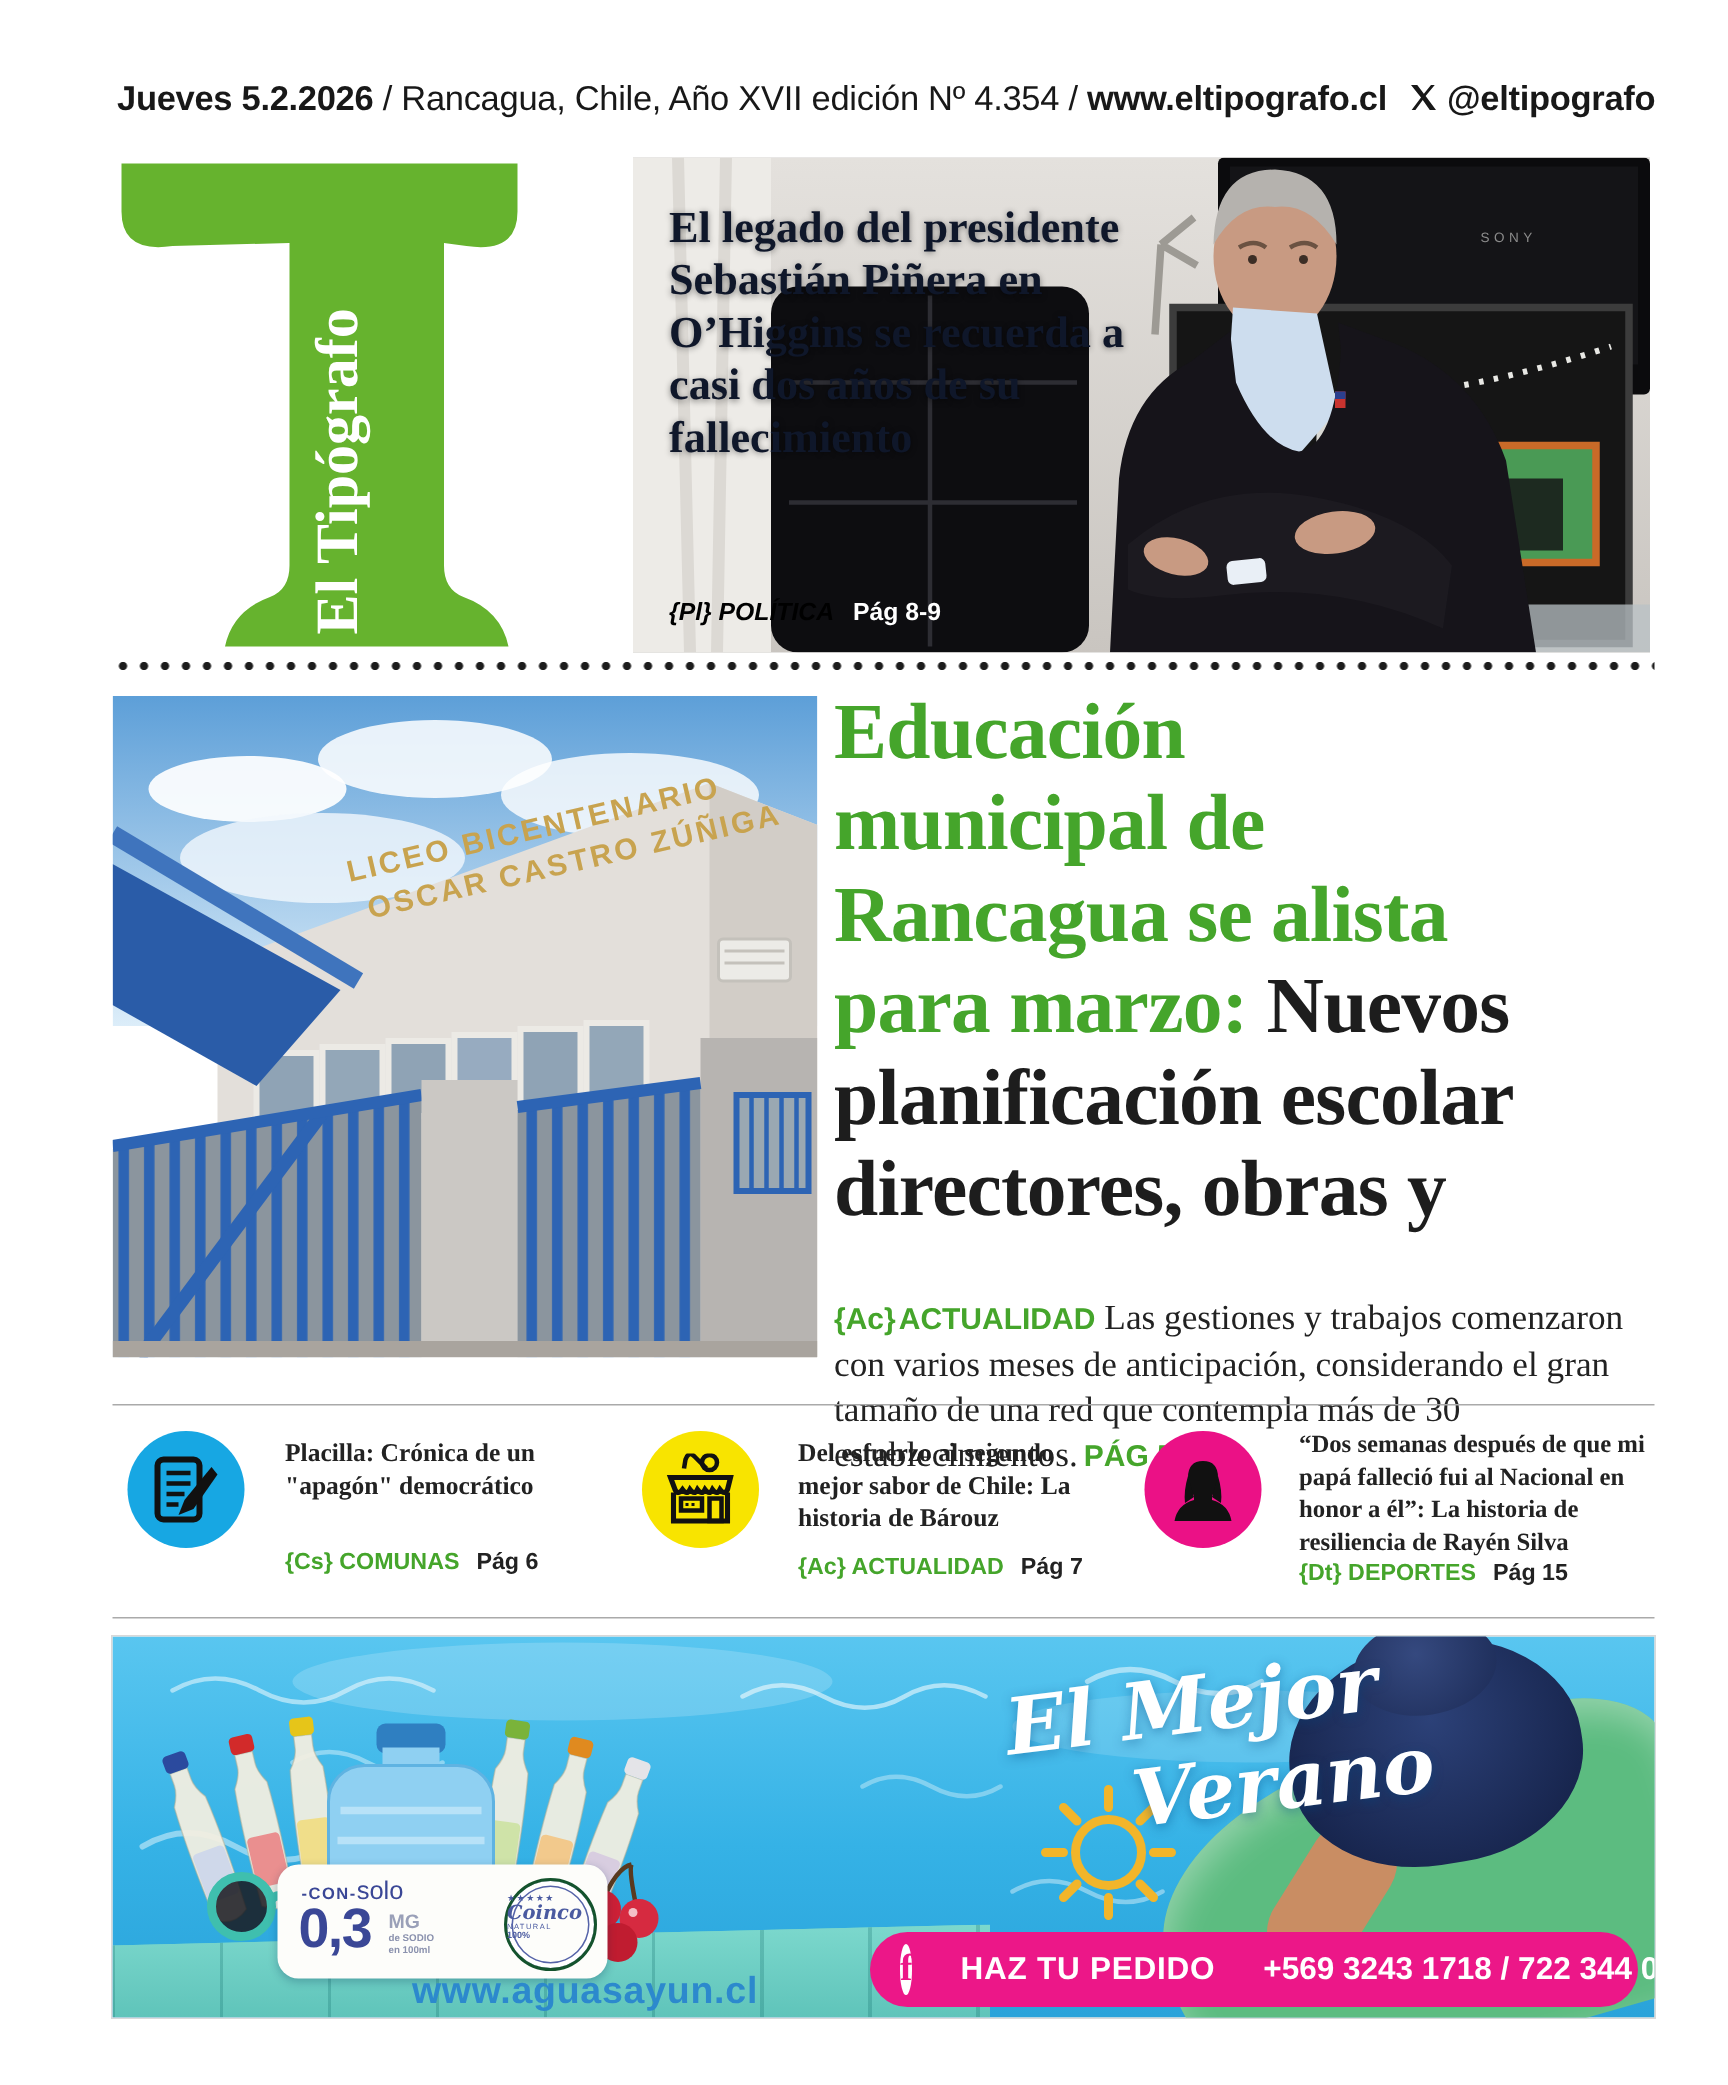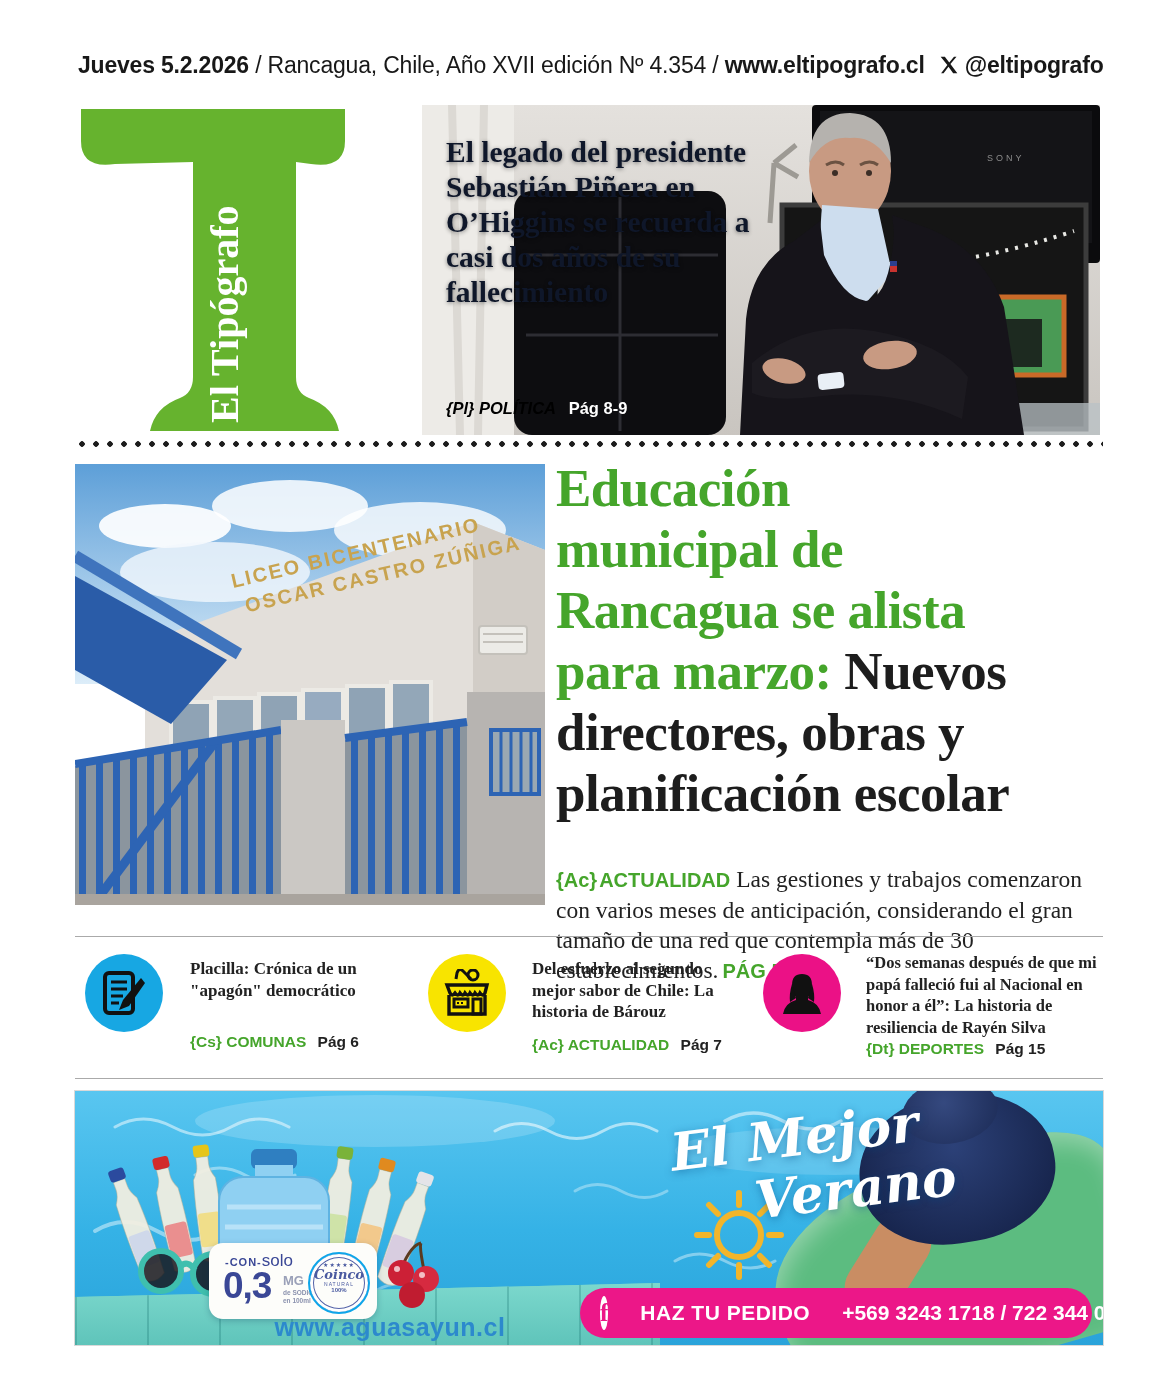--- a/index.html
+++ b/index.html
@@ -49,29 +49,29 @@
   .teaser-circle svg{position:absolute;left:50%;top:50%;transform:translate(-50%,-50%);}
   
   .ad{position:absolute;left:75px;top:1091px;width:1028px;height:254px;overflow:hidden;
       background:linear-gradient(180deg,#59c6f0 0%,#35b2e6 55%,#2aa3da 100%);outline:1px solid #d9d9d9;}
   .ad-water{position:absolute;left:0;top:0;}
   .ad-table{position:absolute;left:0;bottom:0;width:585px;height:62px;background:#72d2c8;
       clip-path:polygon(0 14px,100% 0,100% 100%,0 100%);
       background-image:repeating-linear-gradient(90deg,rgba(0,90,90,.22) 0 2px,transparent 2px 72px),
                        linear-gradient(180deg,#7cd8cd,#5fc4ba);}
   .ad-bottles{position:absolute;left:12px;bottom:28px;}
-  .badge{position:absolute;left:134px;bottom:26px;width:168px;height:76px;background:#fdfdfa;border-radius:14px;
+  .badge{position:absolute;left:110px;bottom:26px;width:220px;height:76px;background:#fdfdfa;border-radius:14px;
       box-shadow:0 2px 6px rgba(0,40,80,.25);color:#3a4796;}
   .badge .l1{position:absolute;left:16px;top:8px;font-size:11px;font-weight:700;letter-spacing:1px;}
   .badge .l1 .solo{font-size:17px;font-weight:400;letter-spacing:0;text-transform:none;}
   .badge .val{position:absolute;left:14px;top:22px;font-size:37px;font-weight:800;letter-spacing:-1px;}
   .badge .unit{position:absolute;left:74px;top:30px;font-size:13px;font-weight:700;color:#9aa0b8;}
   .badge .sub{position:absolute;left:74px;top:46px;font-size:6.5px;line-height:8px;color:#8b92ae;font-weight:700;}
-  .seal{position:absolute;right:7px;top:9px;width:58px;height:58px;border:2px solid #0ea5e9;border-radius:50%;
-      box-shadow:inset 0 0 0 3px #fff,inset 0 0 0 4px #5563a8;text-align:center;color:#4a5aa0;margin-left:23px;}
+  .seal{position:absolute;right:7px;top:9px;width:58px;height:58px;border:2px solid #14532d;border-radius:50%;
+      box-shadow:inset 0 0 0 3px #fff,inset 0 0 0 4px #5563a8;color:#4a5aa0;margin-left:23px;}
   .seal .st{font-size:6px;margin-top:7px;letter-spacing:1px;}
   .seal .nm{font-family:"DejaVu Serif",serif;font-style:italic;font-weight:700;font-size:13px;line-height:13px;}
   .seal .nt{font-size:5px;letter-spacing:1px;}
   .seal .pc{font-size:6px;font-weight:700;}
   .ad-web{position:absolute;left:150px;bottom:3px;width:330px;text-align:center;
       font-size:25px;font-weight:700;color:#2c89cd;letter-spacing:0.5px;}
   .ad-logo{position:absolute;left:352px;top:8px;width:256px;text-align:center;}
   .agua{font-size:26px;font-weight:700;color:#1d7cc4;letter-spacing:2.5px;margin-top:0px;}
   .esencial{font-size:12.5px;font-weight:700;color:#333d8f;letter-spacing:6.5px;margin-top:6px;}
   .script{position:absolute;left:598px;top:12px;width:340px;transform:rotate(-7deg);
@@ -224,22 +224,22 @@
       <path d="M270,274 L392,258" stroke="#2d64b4" stroke-width="8"></path>
       <rect x="0" y="430" width="470" height="11" fill="#a9a49e"></rect>
     </svg>
   </div>
 
   <div class="mainhead">
     <div class="hl"><span class="g">Educación</span><span class="k"></span></div>
     <div class="hl"><span class="g">municipal de</span><span class="k"></span></div>
     <div class="hl"><span class="g">Rancagua se alista</span><span class="k"></span></div>
     <div class="hl"><span class="g">para marzo: </span><span class="k">Nuevos</span></div>
+    <div class="hl"><span class="g"></span><span class="k">planificación escolar</span></div>
     <div class="hl"><span class="g"></span><span class="k">directores, obras y</span></div>
-    <div class="hl"><span class="g"></span><span class="k">planificación escolar</span></div>
   </div>
 
   <p class="summary">
     <span class="code">{Ac}</span><span class="cat">ACTUALIDAD</span><span>Las gestiones y trabajos comenzaron con varios meses de anticipación, considerando el gran tamaño de una red que contempla más de 30 establecimientos.</span><span class="pg">PÁG 5</span>
   </p>
 
   <div class="rule" style="top:936px"></div>
 
   <div class="teaser-circle c-blue" style="left:85px;top:954px">
     <svg width="46" height="46" viewBox="0 0 46 46">

